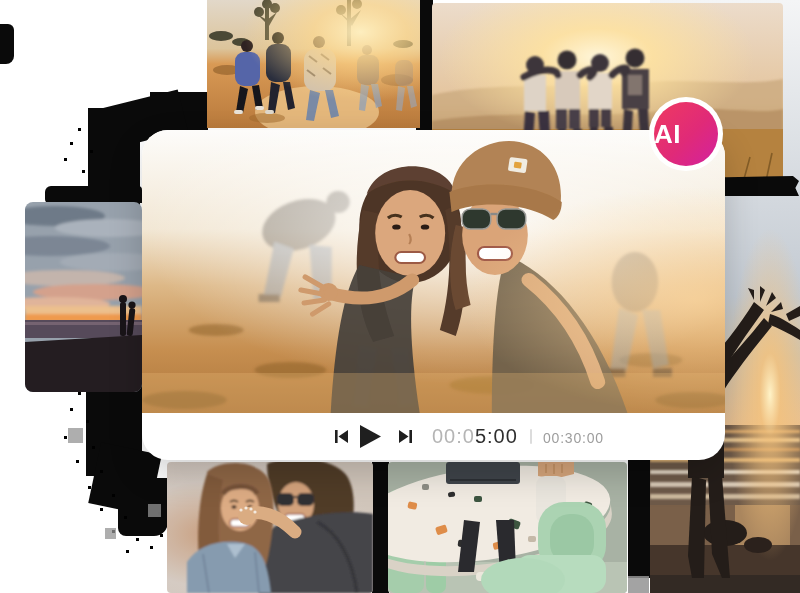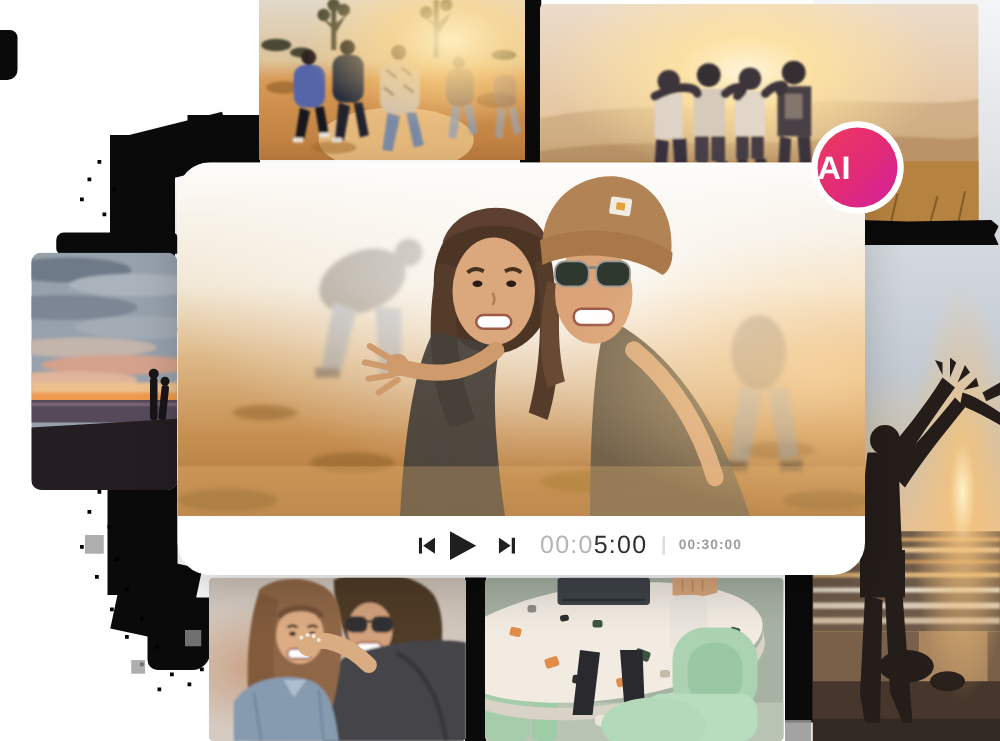--- a/index.html
+++ b/index.html
@@ -42,36 +42,36 @@
   .p-desert{left:207px;top:0;width:213px;height:128px;z-index:3;border-radius:0;}
   .p-friends{left:432px;top:3px;width:351px;height:180px;z-index:4;}
   .p-beach{left:25px;top:202px;width:117px;height:190px;z-index:3;border-radius:8px;}
   .p-hug{left:167px;top:462px;width:206px;height:131px;z-index:3;}
   .p-terrazzo{left:388px;top:462px;width:239px;height:131px;z-index:3;}
   .p-highfive{left:650px;top:0;width:150px;height:593px;z-index:2;border-radius:0;}
   .z1{z-index:1;} .z2{z-index:2;} .z5{z-index:5;}
 
   
   .card{position:absolute;left:142px;top:130px;width:550px;height:330px;background:#fff;
-        border-radius:26px;z-index:10;box-shadow:0 14px 34px rgba(0,0,0,.18);}
+        border-radius:26px;z-index:10;box-shadow:0 14px 34px rgba(0,0,0,.18);padding-left:33px;}
   .video{position:absolute;left:0;top:0;right:0;height:283px;border-radius:26px 26px 0 0;
          overflow:hidden;cursor:pointer;}
   .video svg{display:block;width:100%;height:100%;}
   .bar{position:absolute;left:0;right:0;bottom:0;height:47px;}
   .ctl{position:absolute;background:none;border:none;padding:0;margin:0;cursor:pointer;line-height:0;}
   .ctl svg{display:block;}
   .btn-prev{left:193px;top:17px;}
   .btn-play{left:218px;top:12px;}
   .btn-next{left:257px;top:17px;}
   .time{position:absolute;left:290px;top:12px;font-size:20px;letter-spacing:1px;
         font-variant-numeric:tabular-nums;white-space:nowrap;}
   .time .dim{color:#b5b5b5;}
   .time .act{color:#2f2f2f;}
   .sep{position:absolute;left:388px;top:16px;width:2px;height:15px;background:#dcdcdc;border-radius:1px;}
-  .dur{position:absolute;left:401px;top:17px;font-size:11px;font-weight:700;
+  .dur{position:absolute;left:401px;top:17px;font-size:14px;font-weight:400;
        letter-spacing:.8px;color:#9d9d9d;font-variant-numeric:tabular-nums;}
 
   
   .ai{position:absolute;left:649px;top:97px;width:74px;height:74px;border-radius:50%;
       background:#fff;z-index:12;display:flex;align-items:center;justify-content:center;}
   .ai-inner{width:64px;height:64px;border-radius:50%;
       background:linear-gradient(135deg,#ef3a60 0%,#e02a78 55%,#d2219f 100%);
       display:flex;align-items:center;justify-content:flex-start;}
   .ai-inner span{color:#fff;font-size:26px;font-weight:700;letter-spacing:.5px;}
 </style>

